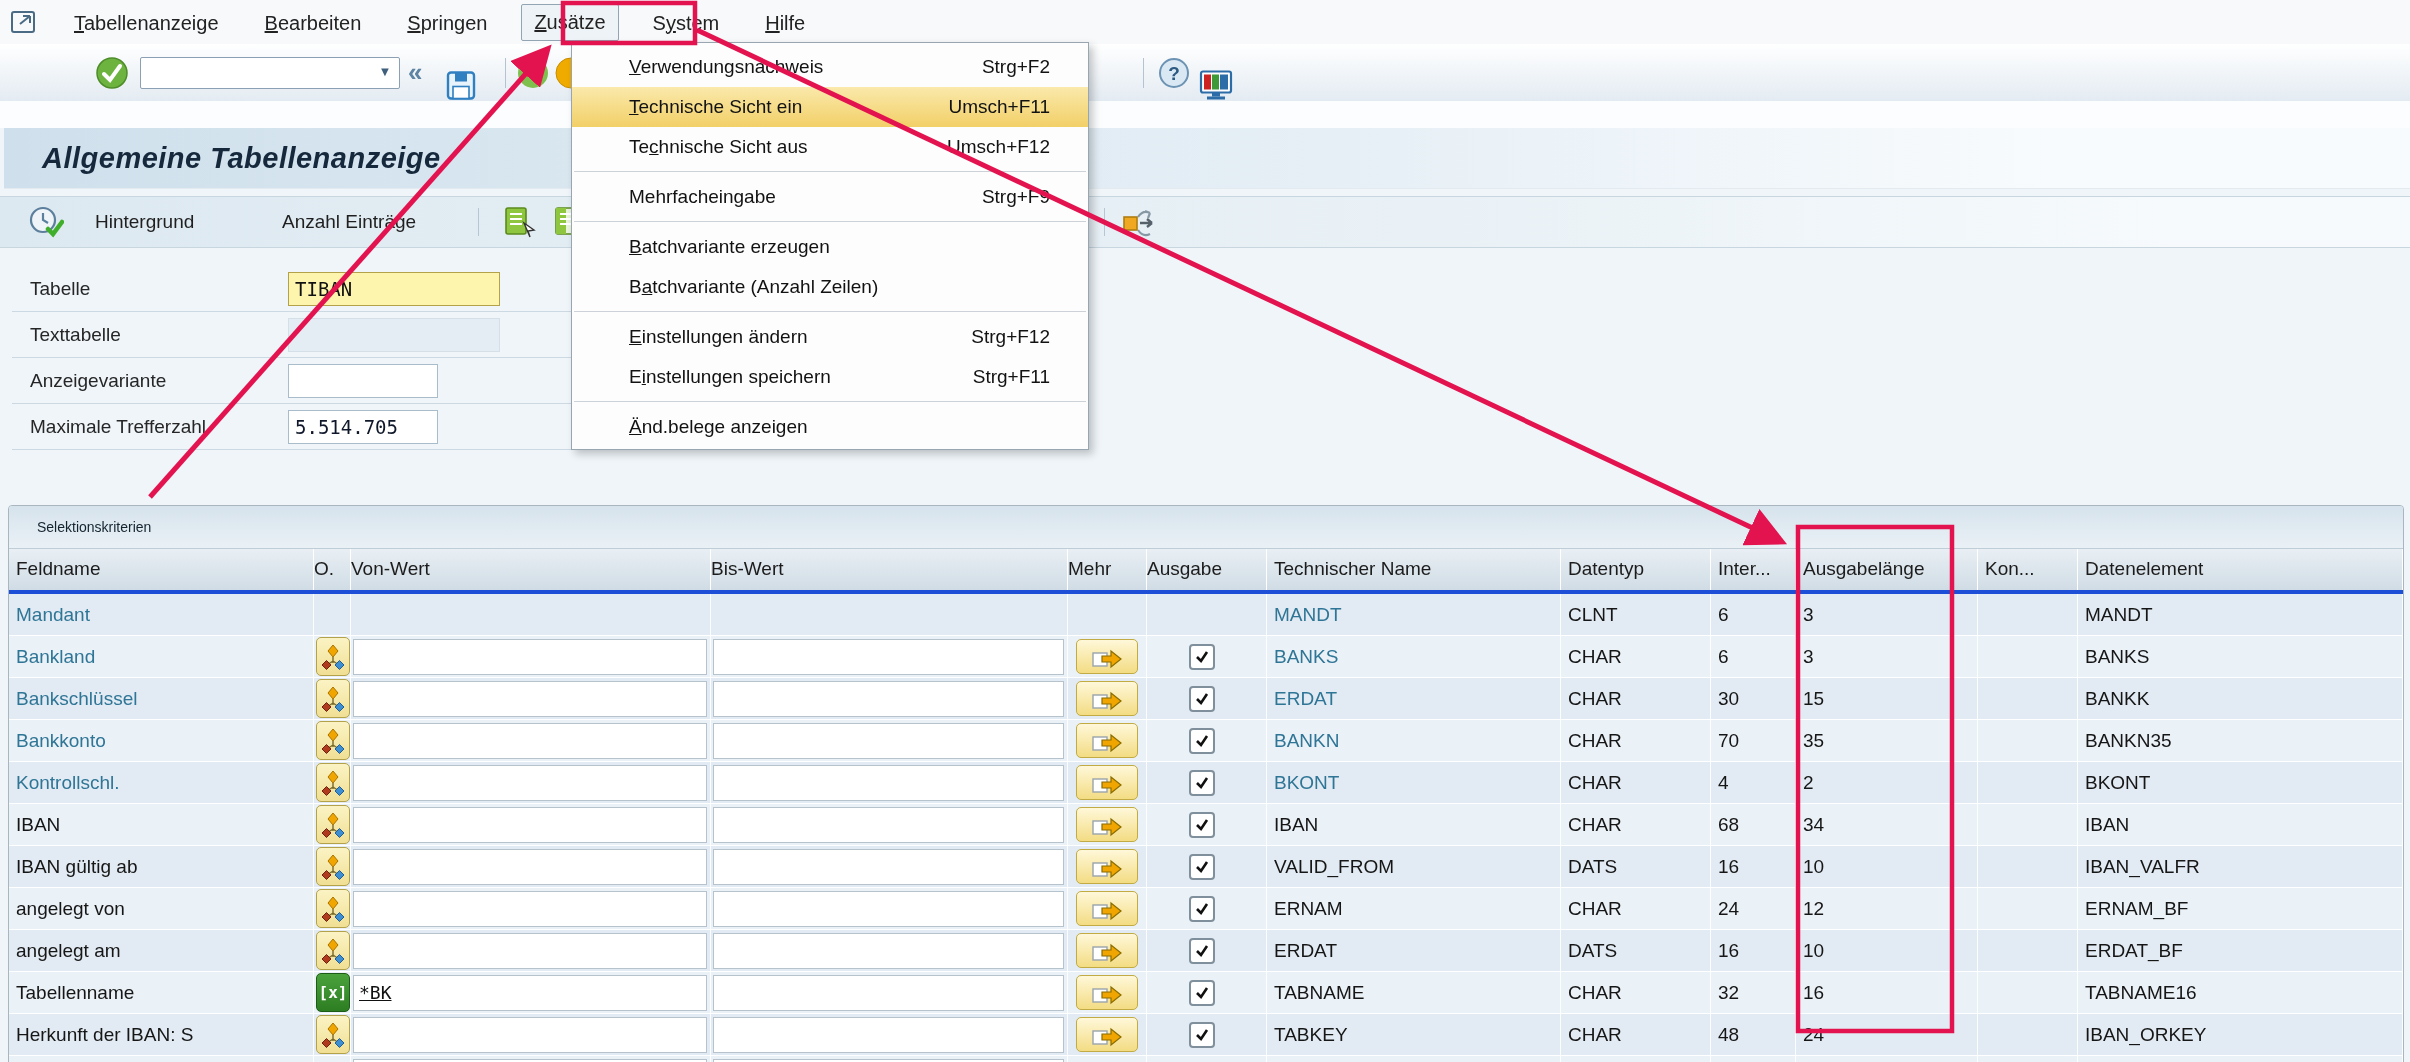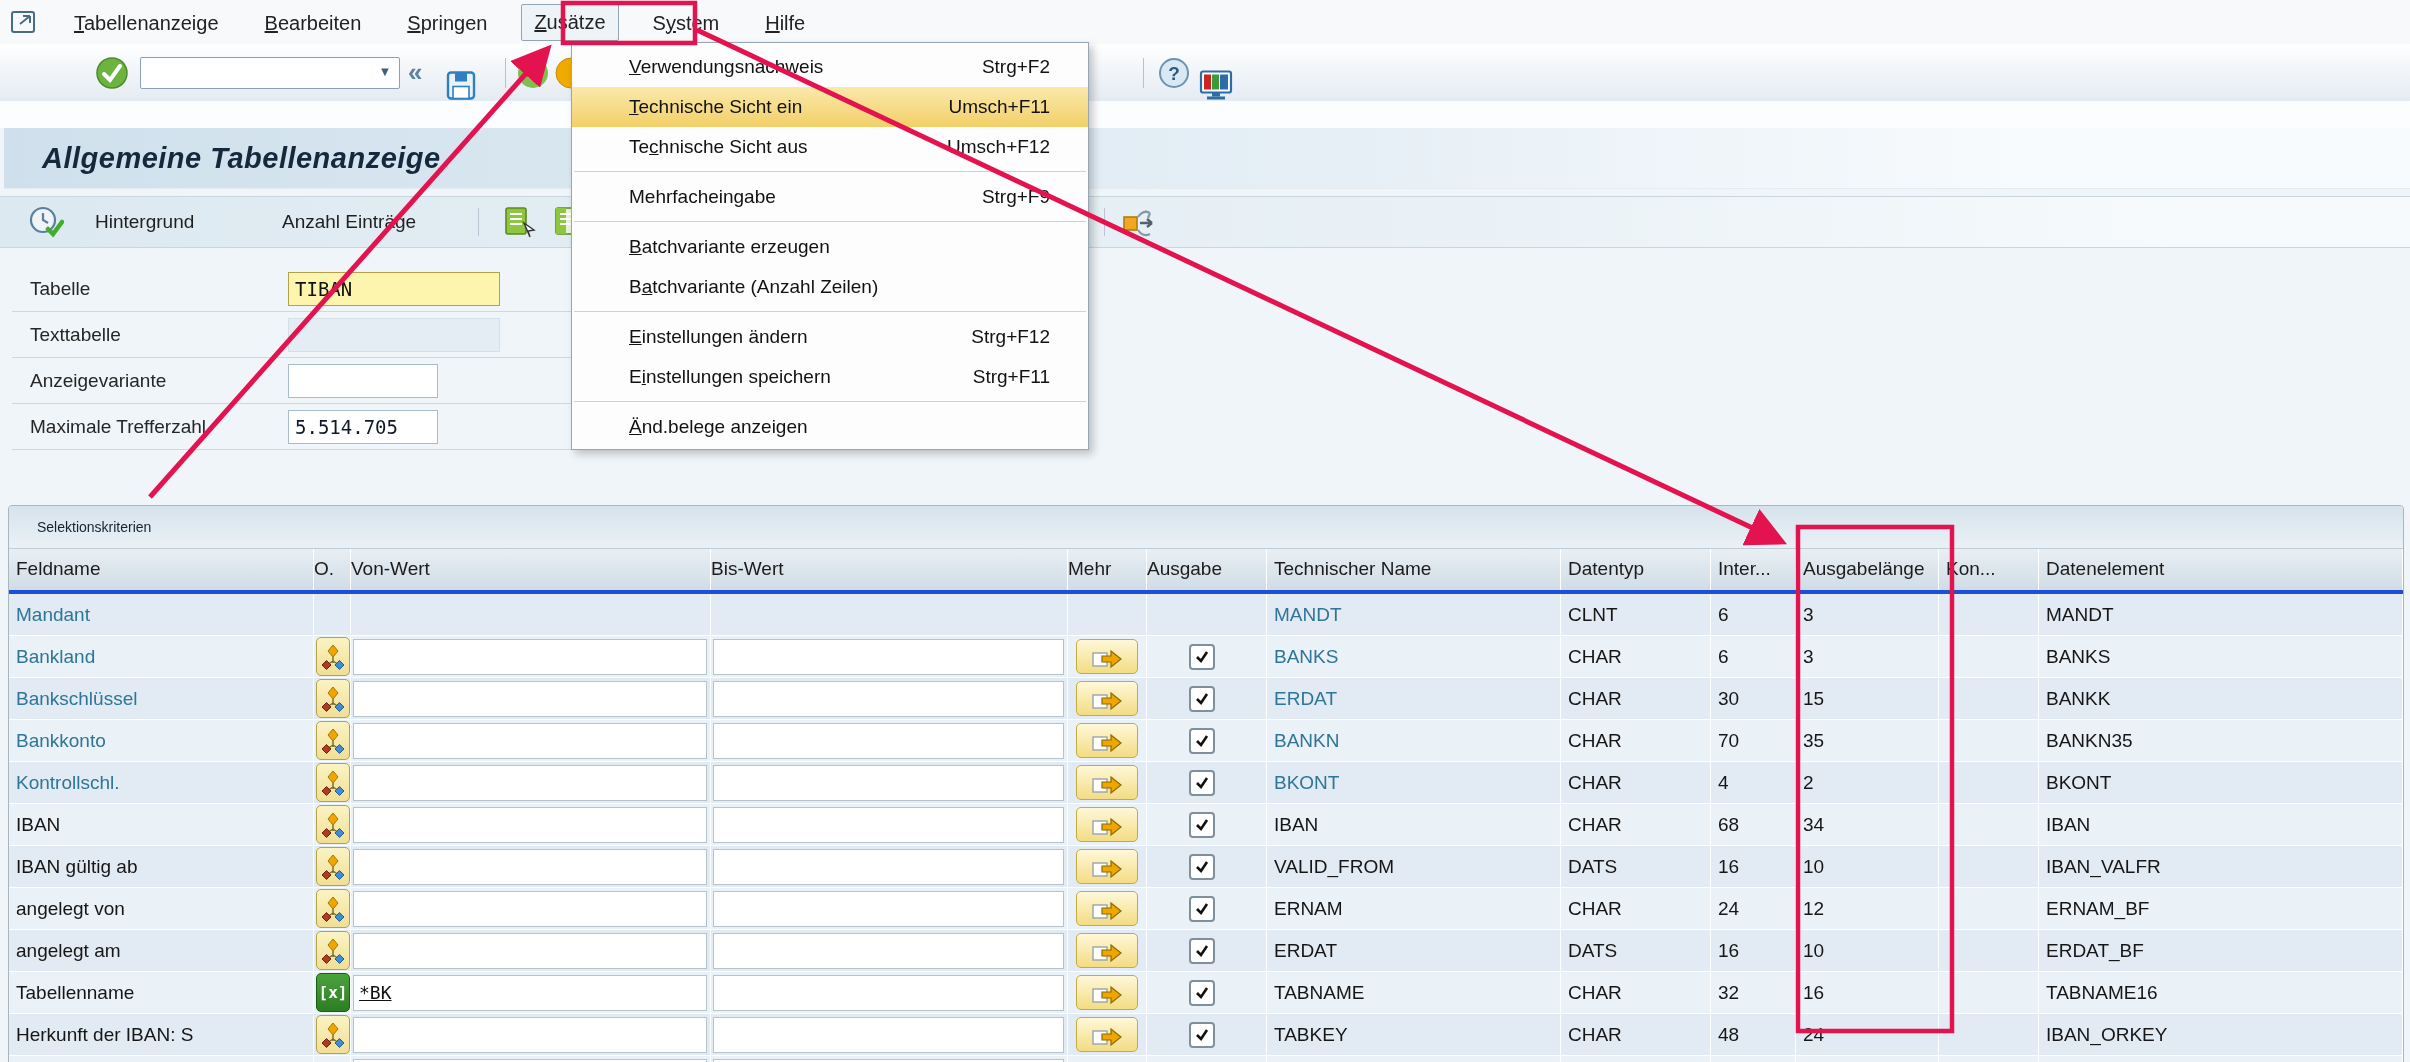--- a/index.html
+++ b/index.html
@@ -49,21 +49,21 @@
   #selection{position:absolute;left:8px;top:505px;width:2394px;height:557px;border:1px solid #a9b6c0;border-radius:4px 4px 0 0;overflow:hidden;background:#e9f1f7;}
   #sel-band{height:42px;background:linear-gradient(#d6e3ec,#eaf1f6);border-bottom:1px solid #bfcdd7;line-height:42px;padding-left:28px;font-size:14px;color:#14242f;}
   #sel-header{display:flex;height:41px;border-bottom:4px solid #1d4ed8;}
   .hcell{box-sizing:border-box;padding-left:7px;line-height:40px;font-size:19px;color:#1c1c1c;background:linear-gradient(#e9eff4,#d0dce5);border-right:1px solid #fff;white-space:nowrap;overflow:hidden;}
   .trow{display:flex;height:41px;border-bottom:1px solid #fff;}
   .trow.base .cell{background:#e2ebf3;}
   .trow.alt  .cell{background:#eaf1f7;}
   .cell{box-sizing:border-box;display:flex;align-items:center;border-right:1px solid rgba(255,255,255,.9);overflow:hidden;padding-left:7px;font-size:19px;color:#161616;white-space:nowrap;}
   .c-feld{width:305px;} .c-o{width:37px;padding:0;} .c-von{width:360px;padding:0;} .c-bis{width:357px;padding:0;}
   .c-mehr{width:79px;padding:0;} .c-ausg{width:120px;padding:0;} .c-tech{width:294px;} .c-typ{width:150px;}
-  .c-int{width:85px;} .c-alen{width:143px;} .c-kon{width:100px;} .c-del{flex:1;}
+  .c-int{width:85px;} .c-alen{width:182px;} .c-kon{width:100px;} .c-del{flex:1;}
   .key{color:#2e7596;}
   .vin{width:calc(100% - 5px);height:36px;margin:2px;box-sizing:border-box;border:1px solid #b6c3cd;background:#fff;font-family:"DejaVu Sans Mono",monospace;font-size:18px;padding:0 5px;color:#111;text-decoration:underline;}
   .opt-btn{width:32px;height:37px;margin:2px 0 2px 2px;border-radius:5px;background:linear-gradient(#fbf3c4,#f0df94);border:1px solid #b3a24a;display:flex;align-items:center;justify-content:center;}
   .pat-btn{width:32px;height:37px;margin:2px 0 2px 2px;border-radius:5px;background:linear-gradient(#4aa33c,#2d7d22);border:1px solid #1d5c17;color:#fff;font-family:"DejaVu Sans Mono",monospace;font-weight:bold;font-size:16px;display:flex;align-items:center;justify-content:center;}
   .mehr-btn{width:62px;height:35px;margin-left:8px;border-radius:5px;background:linear-gradient(#fff8d9,#f3dc83);border:1px solid #c3ab43;display:flex;align-items:center;justify-content:center;padding:0;cursor:default;}
   .cb{width:22px;height:22px;margin-left:42px;background:#fff;border:2px solid #7f8f9b;border-radius:4px;display:flex;align-items:center;justify-content:center;}
 
   
   #menu-panel{position:absolute;left:571px;top:42px;width:518px;height:408px;background:#fdfdfd;border:1px solid #98a6b1;box-shadow:4px 4px 8px rgba(0,0,0,.22);z-index:40;padding-top:4px;box-sizing:border-box;}
   .cm-item{height:40px;display:flex;align-items:center;padding:0 38px 0 57px;font-size:19px;color:#121212;cursor:default;}

